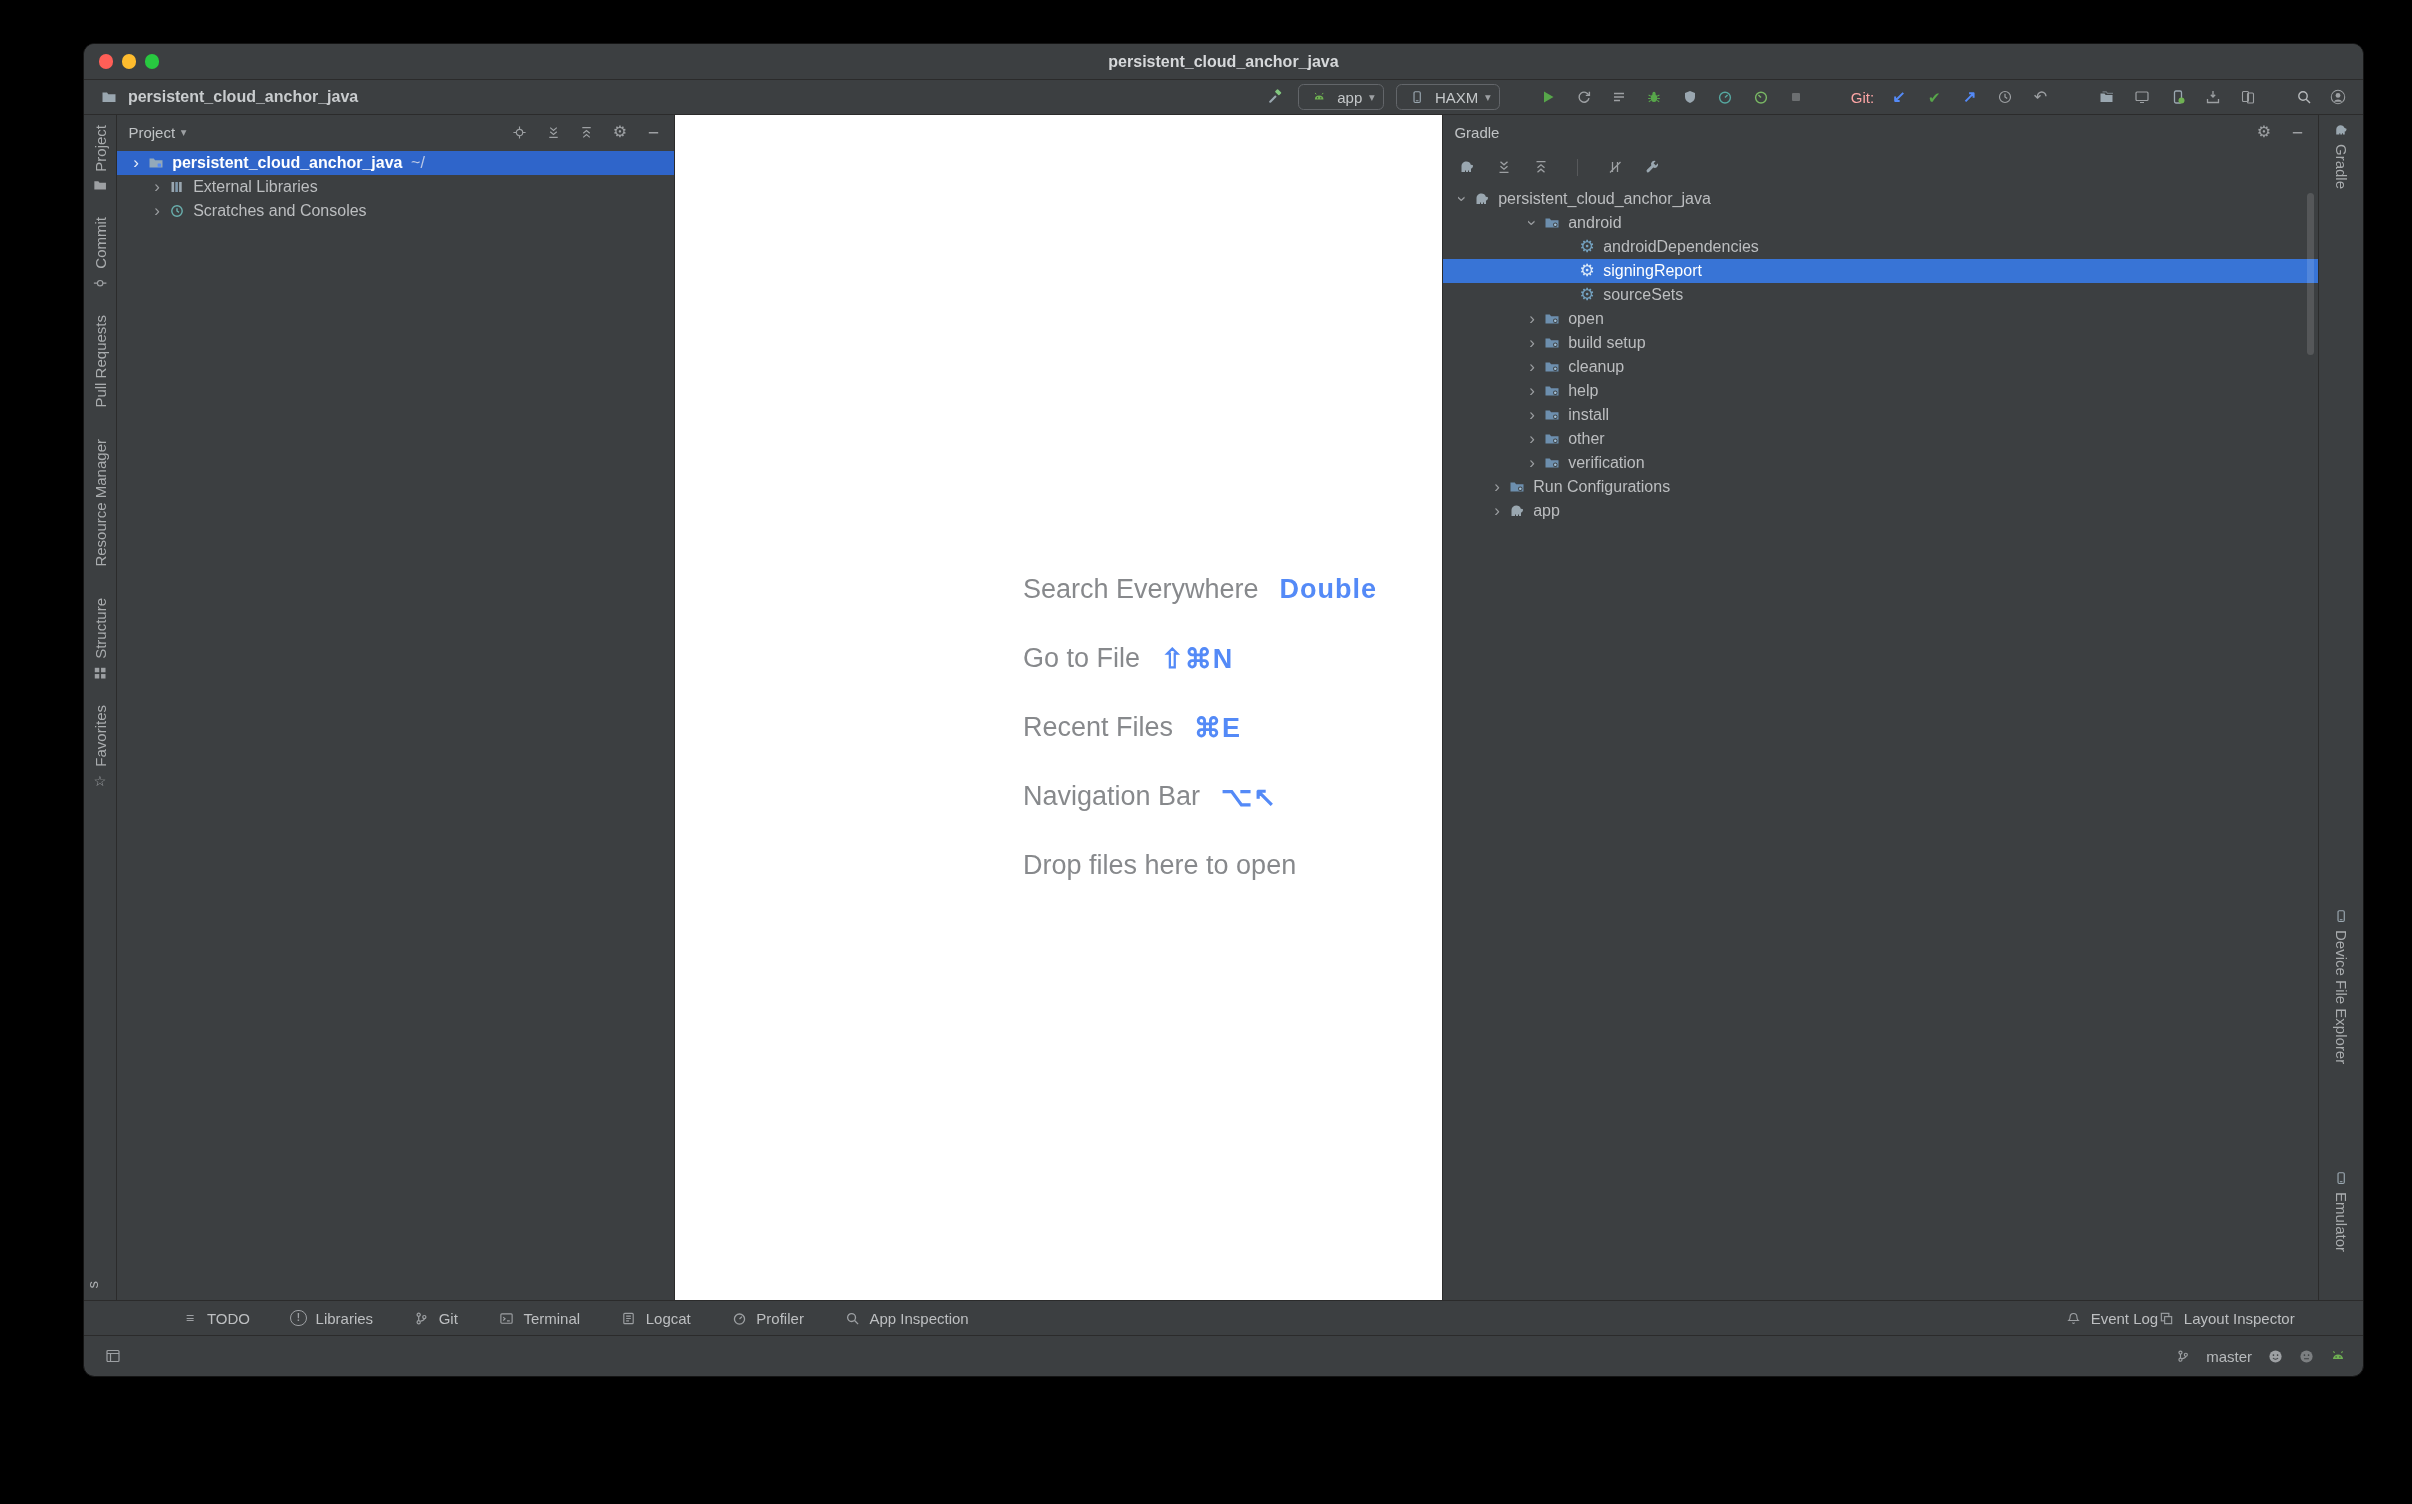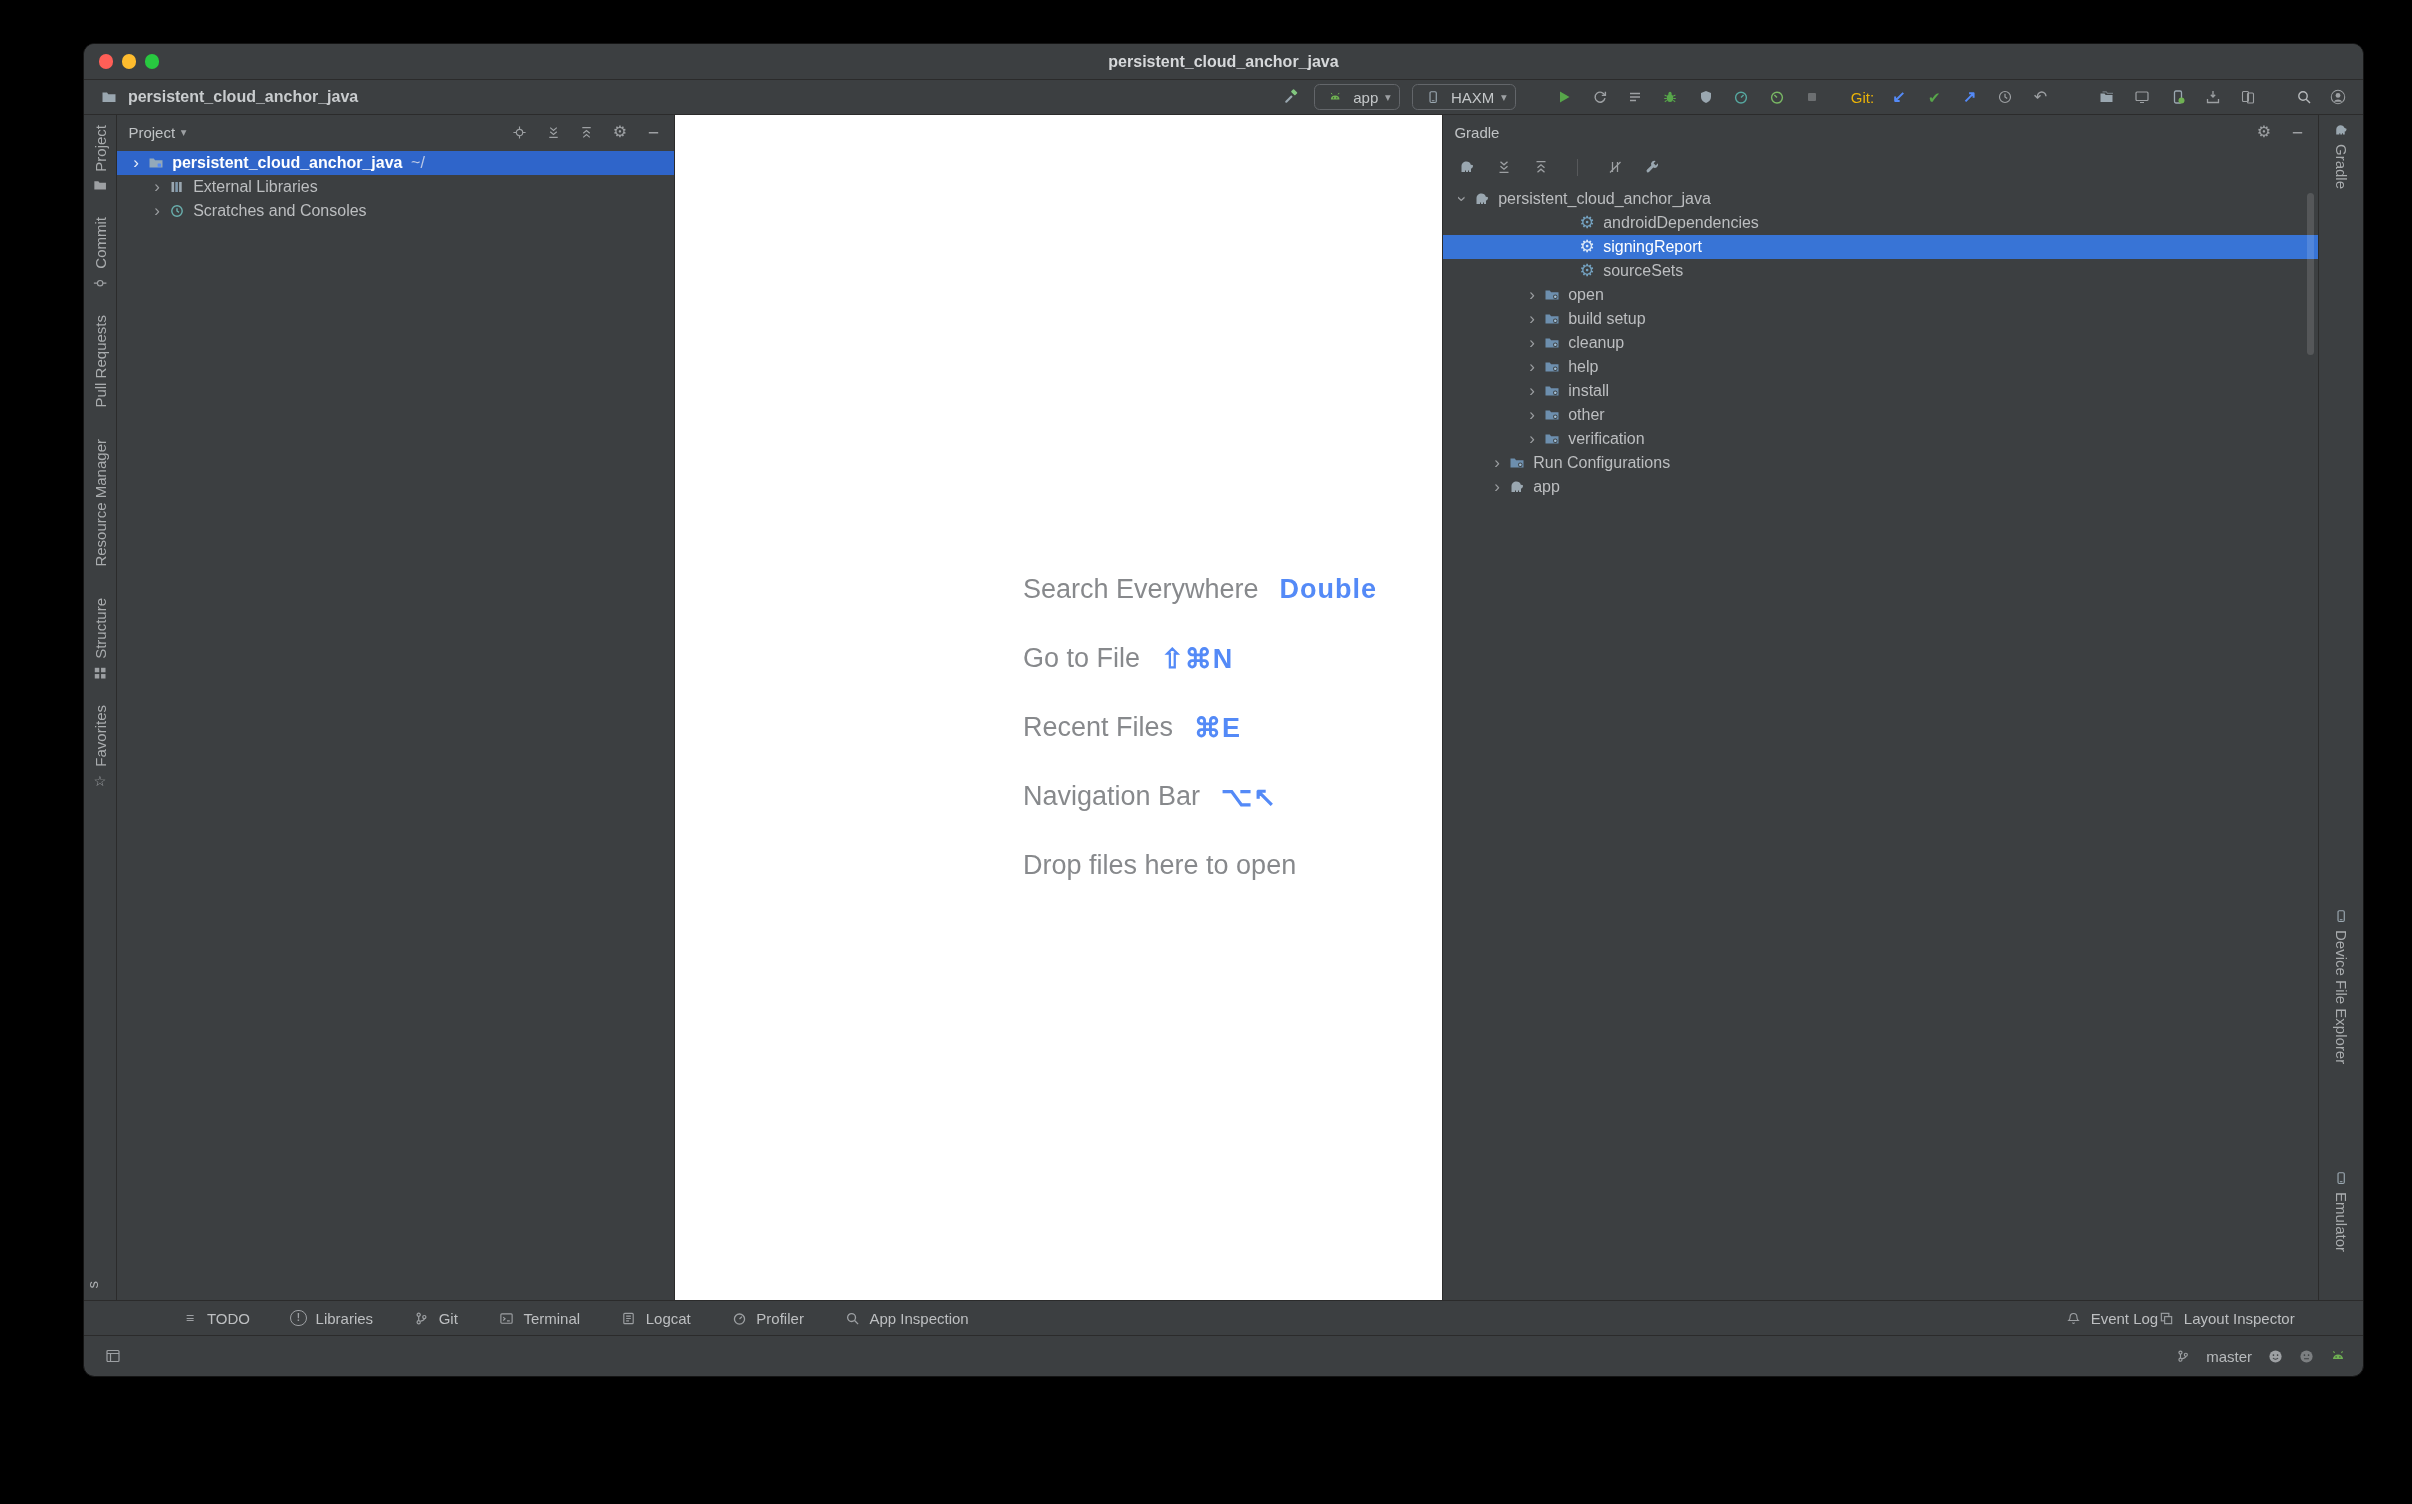--- a/index.html
+++ b/index.html
@@ -24,21 +24,21 @@
   .toolbar{flex:0 0 34px;display:flex;align-items:center;padding:0 13.3px;border-bottom:1px solid #2b2b2b;gap:11.4px;}
   .tb-left{display:flex;align-items:center;gap:7.6px;}
   .crumb{font-size:16px;font-weight:700;color:#c9ccce;white-space:nowrap;}
   .tb-spacer{flex:1;}
   .icon{display:inline-flex;align-items:center;justify-content:center;width:23px;height:23px;color:#9da0a3;flex:0 0 auto;}
   .icon svg{width:16px;height:16px;display:block;}
   .iconlist{display:flex;align-items:center;gap:12.4px;}
   .combo{display:flex;align-items:center;gap:6.7px;height:24px;border:1px solid #63666a;border-radius:5.7px;padding:0 8.6px;font-size:15px;color:#c4c7c9;white-space:nowrap;}
   .combo .ico-sm svg{width:14.3px;height:14.3px;display:block;}
   .cdown{font-size:11.4px;color:#9da0a3;}
-  .git-label{font-size:15px;color:#eab308;margin-left:16px;margin-right:1.9px;}
+  .git-label{font-size:15px;color:#fca5a5;margin-left:32px;margin-right:1.9px;}
   .ml26{margin-left:25px;} .ml34{margin-left:32px;} .ml22{margin-left:21px;}
   .g-arrow{font-size:16px;color:#548af7;font-weight:700;line-height:1;}
   .g-check{font-size:15px;color:#57a64a;line-height:1;}
   .g-gray{font-size:16px;color:#9da0a3;line-height:1;}
   .g-gear{font-size:16px;color:#9da0a3;line-height:1;}
   
   .main{flex:1;display:flex;min-height:0;position:relative;}
   .strip{background:#3c3f41;position:relative;}
   .strip.left{flex:0 0 32px;border-right:1px solid #2b2b2b;padding-top:9.5px;}
   .strip.right{flex:0 0 44px;border-left:1px solid #2b2b2b;}
@@ -462,20 +462,31 @@
       <div class="tree">
           <div class="trow" data-exp="open" style="--d: 0;">
     <span class="chevron">›</span>
     <span class="ico">
               <svg viewBox="0 0 16 16">
                 <path d="M2.5 13V7.2C2.5 4.3 4.8 2.5 7.4 2.5c2.1 0 3.9 1.2 4.4 3.2l1.6.4c.5.1.8.6.6 1.1l-.5 1.4c-.2.5-.6.8-1.1.8h-.4V13h-2v-1.6H9V13H7v-1.6H6V13H2.5z" fill="#9aa7b0"></path>
               </svg>
             </span>
     <span class="tlabel">persistent_cloud_anchor_java</span>
   </div>
+          <div class="trow" data-exp="open" style="--d: 2;">
+    <span class="chevron">›</span>
+    <span class="ico">
+              <svg viewBox="0 0 16 16">
+                <path d="M1.5 3.5h4.2l1.4 1.8h7.4v7.2H1.5z" fill="#6d8fae"></path>
+                <circle cx="11.3" cy="9.8" r="2.2" fill="#3c3f41"></circle>
+                <circle cx="11.3" cy="9.8" r="1.3" fill="#a3c2da"></circle>
+              </svg>
+            </span>
+    <span class="tlabel">android</span>
+  </div>
           <div class="trow" data-exp="none" style="--d: 3;">
     <span class="chevron">›</span>
     <span class="ico">
               <span class="gear-glyph">⚙</span>
             </span>
     <span class="tlabel">androidDependencies</span>
   </div>
           <div class="trow selected" data-exp="none" style="--d: 3;">
     <span class="chevron">›</span>
     <span class="ico">

